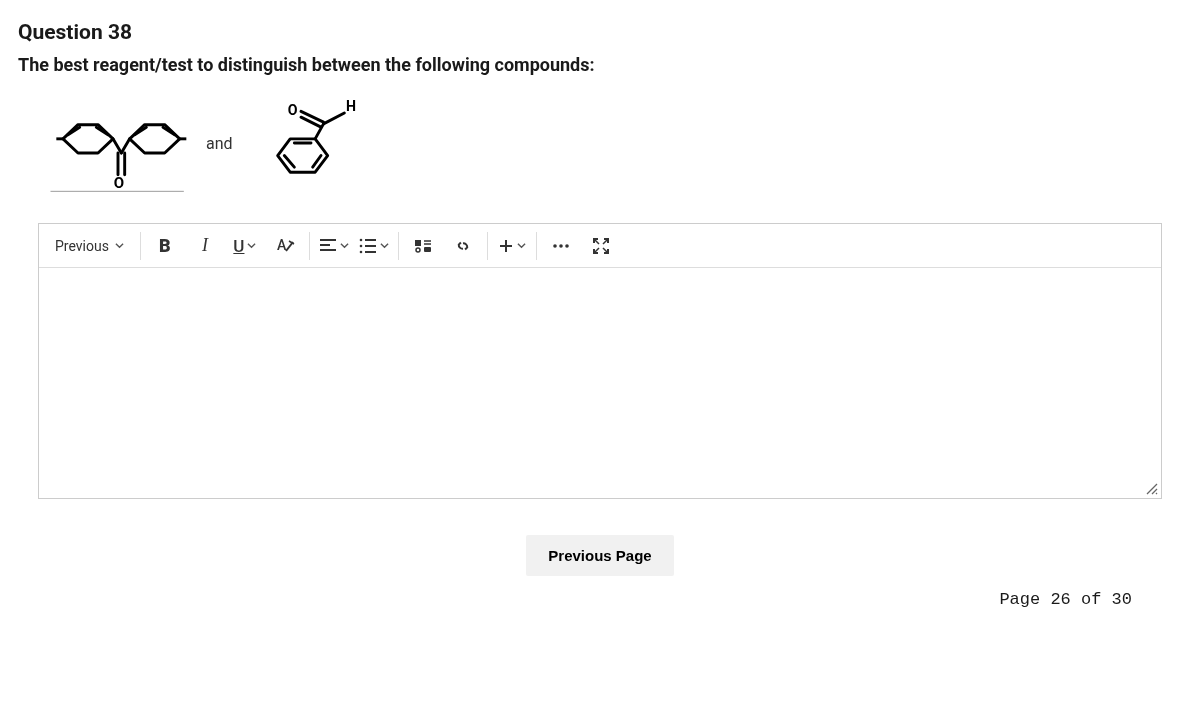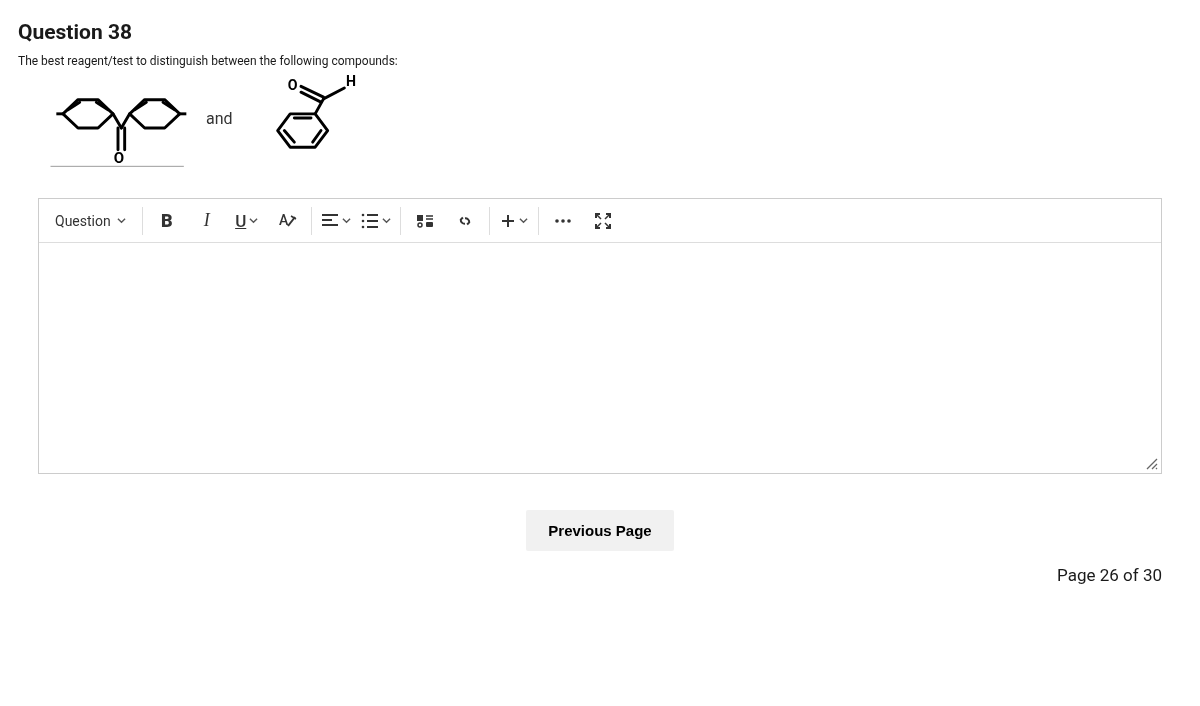--- a/index.html
+++ b/index.html
@@ -8,22 +8,23 @@
       background: #fff;
       color: #1a1a1a;
       padding: 20px 18px;
     }
     .question-title {
       font-size: 21px;
       font-weight: 700;
       margin-bottom: 10px;
     }
     .question-text {
-      font-size: 12px;
-      font-weight: 400;
+      font-size: 18px;
+      font-weight: 700;
+      margin-bottom: 18px;
     }
     .compounds-row {
       display: flex;
       align-items: center;
       gap: 18px;
       margin-bottom: 30px;
       margin-left: 20px;
     }
     .compound-img {
       width: 150px;
@@ -93,20 +94,22 @@
       border: none;
       padding: 12px 22px;
       font-size: 15px;
       font-weight: 600;
       cursor: pointer;
       border-radius: 2px;
     }
     .page-info {
       margin-left: auto;
       font-size: 17px;
+      margin-right: 30px;
+      font-family: Liberation Mono, monospace;
     }
     .bold-glyph { font-weight: 900; font-size: 18px; }
     .italic-glyph { font-style: italic; font-family: Georgia, serif; font-size: 18px; font-weight: 500;}
     .underline-group {
       display: flex;
       align-items: center;
       gap: 3px;
     }
     .uline {
       text-decoration: underline;
@@ -169,21 +172,21 @@
       </g>
       <text x="42" y="26" font-size="17" font-weight="bold" fill="#000">O</text>
       <text x="112" y="22" font-size="17" font-weight="bold" fill="#000">H</text>
     </svg>
   </div>
 </div>
 
 <div class="editor-container">
   <div class="toolbar">
     <div class="tb-btn paragraph">
-      <span>Question</span>
+      <span>Previous</span>
       <svg class="chevron" viewBox="0 0 10 10">
           <path d="M1 3 L5 7 L9 3" stroke="#555" stroke-width="1.5" fill="none"></path>
         </svg>
     </div>
     <div class="tb-sep"></div>
 
     <div class="tb-btn">
       <span class="bold-glyph">B</span>
     </div>
     <div class="tb-btn">

